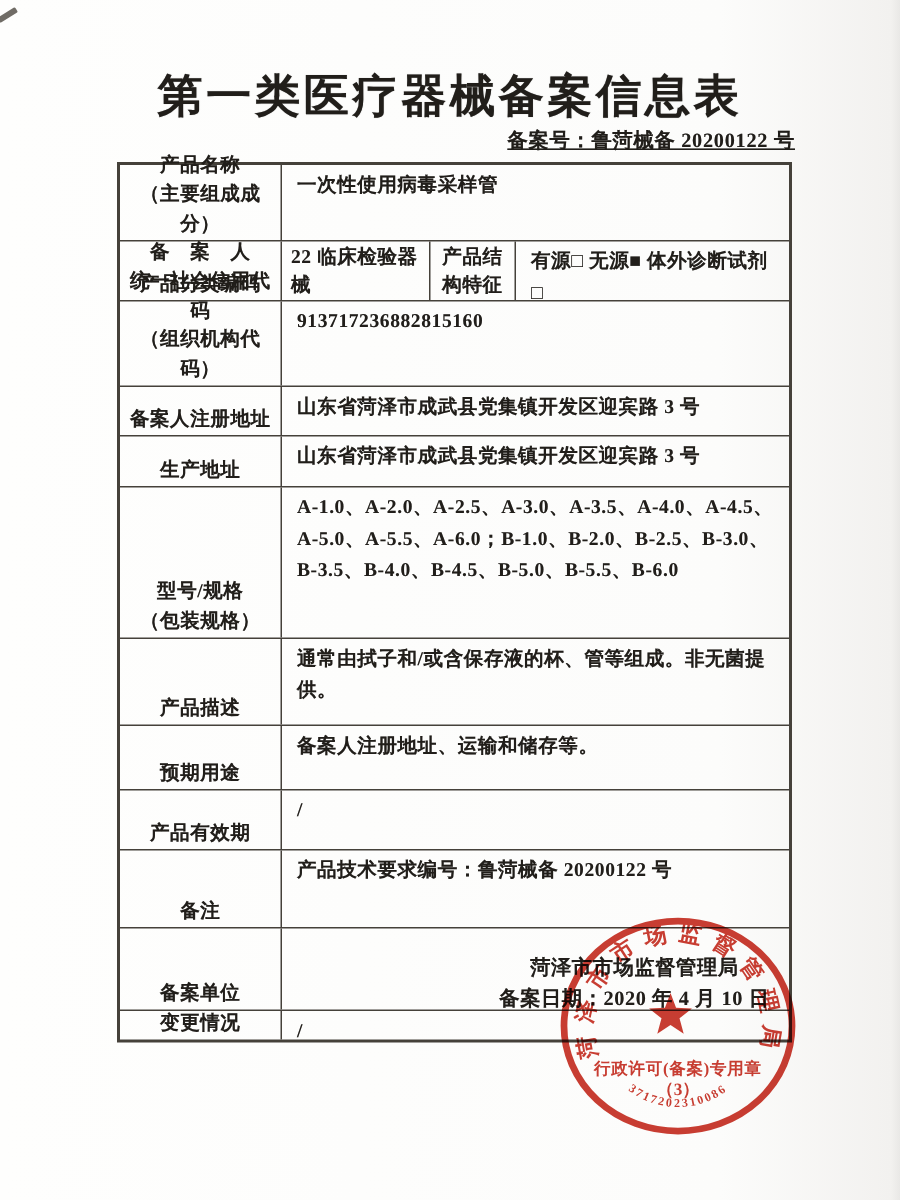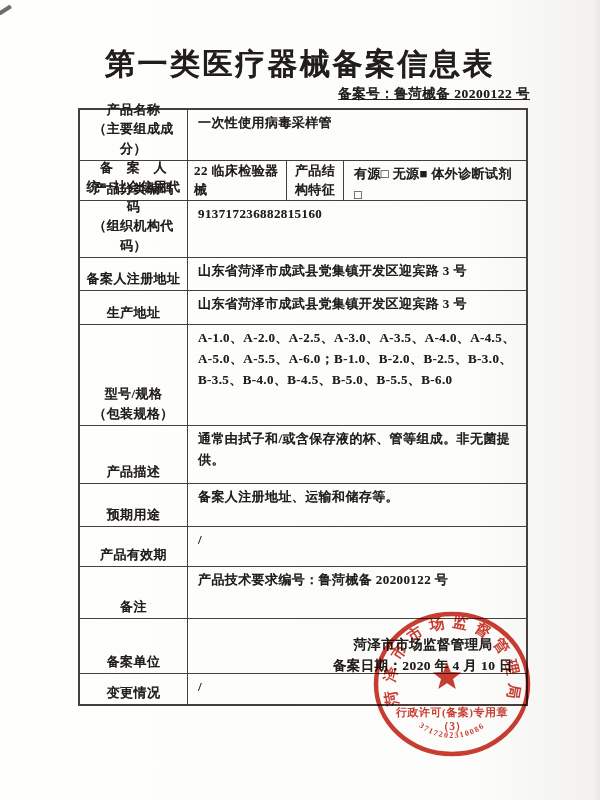--- a/index.html
+++ b/index.html
@@ -188,21 +188,21 @@
         <div>备案单位</div>
       </div>
       <div class="td" style="position:relative">
         <div class="filing-block">
           <div>菏泽市市场监督管理局</div>
           <div>备案日期：2020 年 4 月 10 日</div>
         </div>
       </div>
     </div>
 
-    <div class="tr" style="height:31px">
+    <div class="tr" style="height:20px">
       <div class="th">
         <div>变更情况</div>
       </div>
       <div class="td">
         <span>/</span>
       </div>
     </div>
 
   </div>
 

